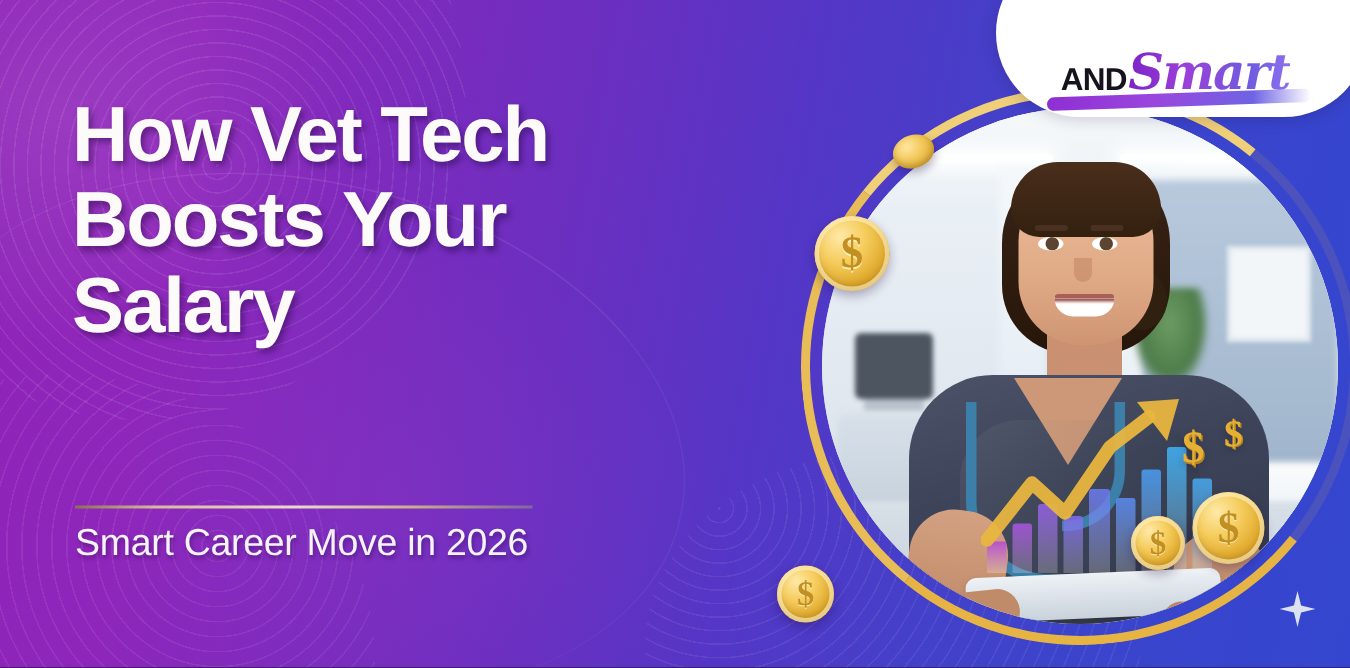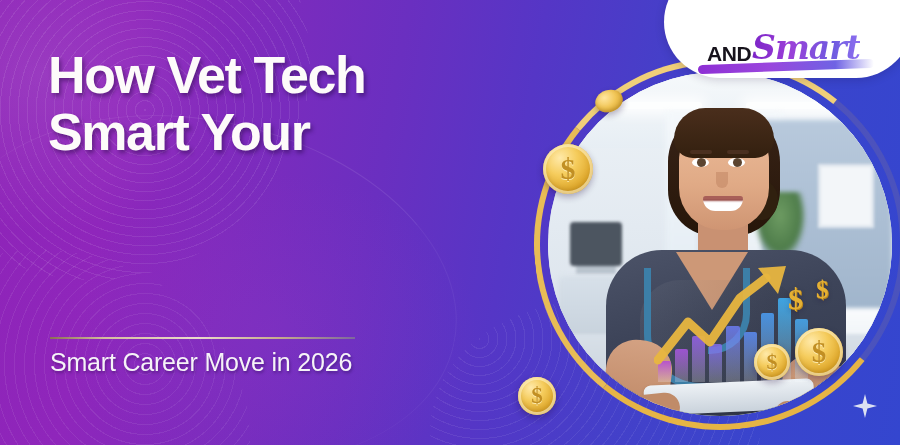--- a/index.html
+++ b/index.html
@@ -55,21 +55,21 @@
   }
   .swirl-right-lines {
     left:430px; top:300px; width:330px; height:260px; border-radius:50%;
     background:
       repeating-radial-gradient(circle at 15% 15%,
         rgba(255,255,255,0.07) 0px, rgba(255,255,255,0.07) 1px,
         rgba(255,255,255,0) 1px, rgba(255,255,255,0) 9px);
   }
 
   
-  #headline-block { position:absolute; left:48px; top:47px; width:470px; z-index:20; }
+  #headline-block { position:absolute; left:48px; top:62px; width:470px; z-index:20; }
   .hl-line {
     display:block;
     font-size:52px; line-height:57px;
     font-weight:bold; letter-spacing:-1.4px;
     color:#fdfbfa;
     text-shadow:2px 3px 4px rgba(30,5,60,0.45);
     white-space:nowrap;
   }
   #divider {
     position:absolute; left:50px; top:337px; width:305px; height:2px;
@@ -341,21 +341,22 @@
 
   <div class="swirl swirl-lines"></div>
   <div class="swirl swirl-lines2"></div>
   <div class="swirl blob-a"></div>
   <div class="swirl blob-b"></div>
   <div class="swirl sheen-arc"></div>
   <div class="swirl swirl-right-lines"></div>
 
   <div id="headline-block">
     <span class="hl-line">How Vet Tech</span>
-    <span class="hl-line">Smart Your</span>
+    <span class="hl-line">Boosts Your</span>
+    <span class="hl-line">Salary</span>
   </div>
 
   <div id="divider"></div>
   <div id="subtitle">Smart Career Move in 2026</div>
 
   <div id="logo-pill"></div>
   <div id="logo-underline"></div>
   <div id="logo-text">
     <span class="logo-and">AND</span>
     <span class="logo-word">Smart</span>

